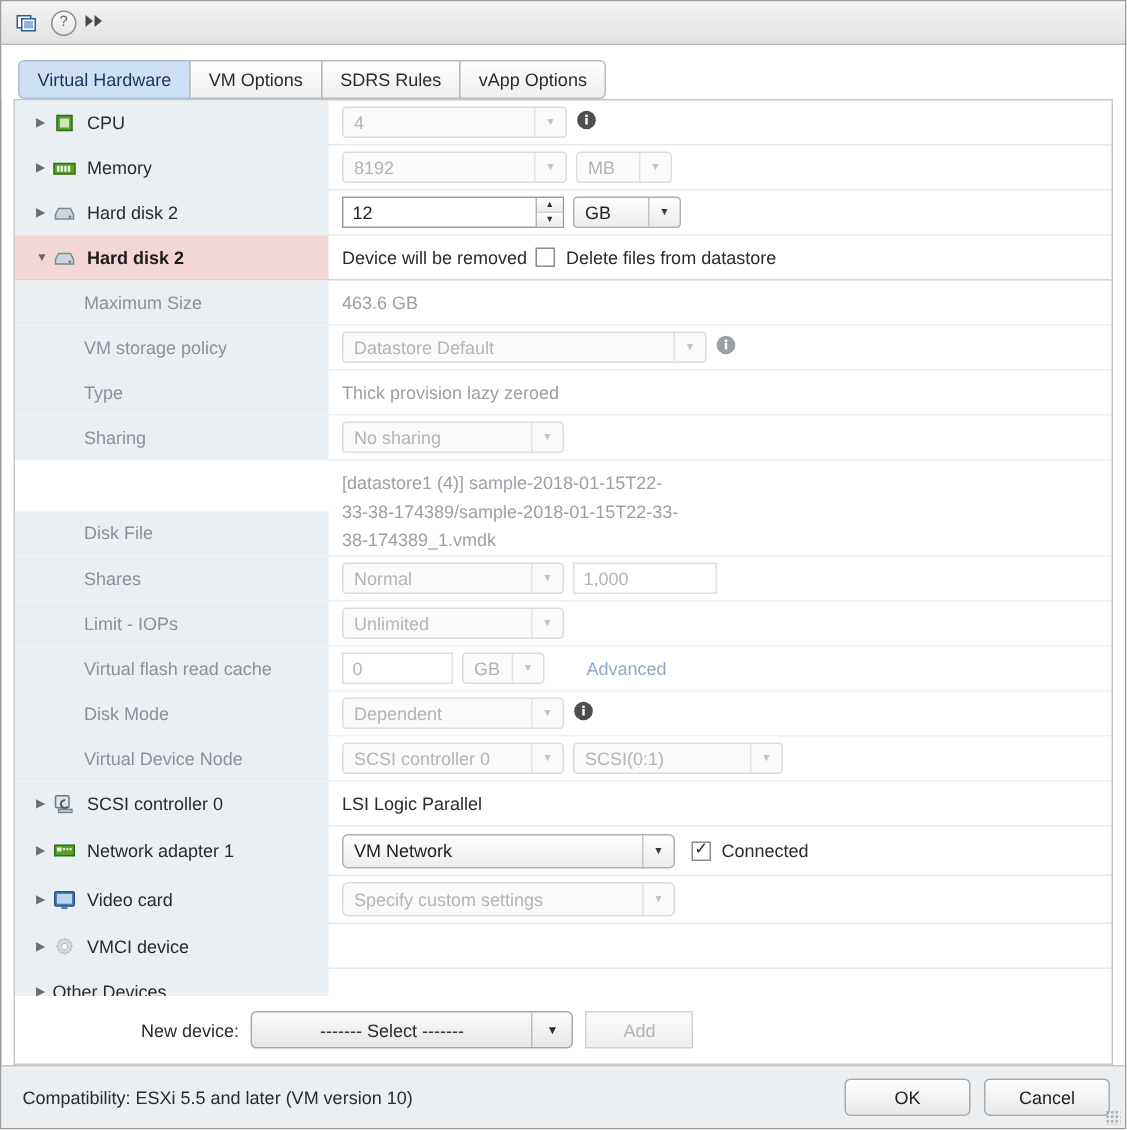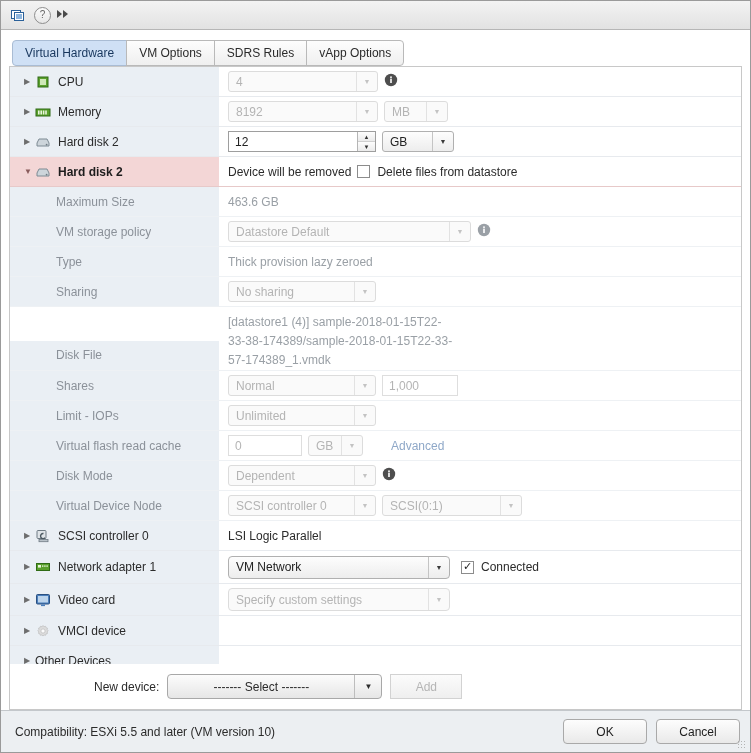--- a/index.html
+++ b/index.html
@@ -300,35 +300,35 @@
       </div>
 
       <div class="row sub">
         <div class="lbl" style="align-items:flex-start;padding-top:7px">
           <span class="lbl-text">Disk File</span>
         </div>
         <div class="val multiline" style="min-height:62px">
           <div class="filepath">
             <div>[datastore1 (4)] sample-2018-01-15T22-</div>
             <div>33-38-174389/sample-2018-01-15T22-33-</div>
-            <div>57-174389_1.vmdk</div>
+            <div>38-174389_1.vmdk</div>
           </div>
         </div>
       </div>
 
       <div class="row sub">
         <div class="lbl">
           <span class="lbl-text">Shares</span>
         </div>
         <div class="val">
           <span class="sel dis" style="width:148px">
             <span class="txt">Normal</span>
             <span class="arw">▼</span>
           </span>
-          <span class="txtin dis" style="width:76px">1,000</span>
+          <span class="txtin dis" style="width:96px">1,000</span>
         </div>
       </div>
 
       <div class="row sub">
         <div class="lbl">
           <span class="lbl-text">Limit - IOPs</span>
         </div>
         <div class="val">
           <span class="sel dis" style="width:148px">
             <span class="txt">Unlimited</span>

